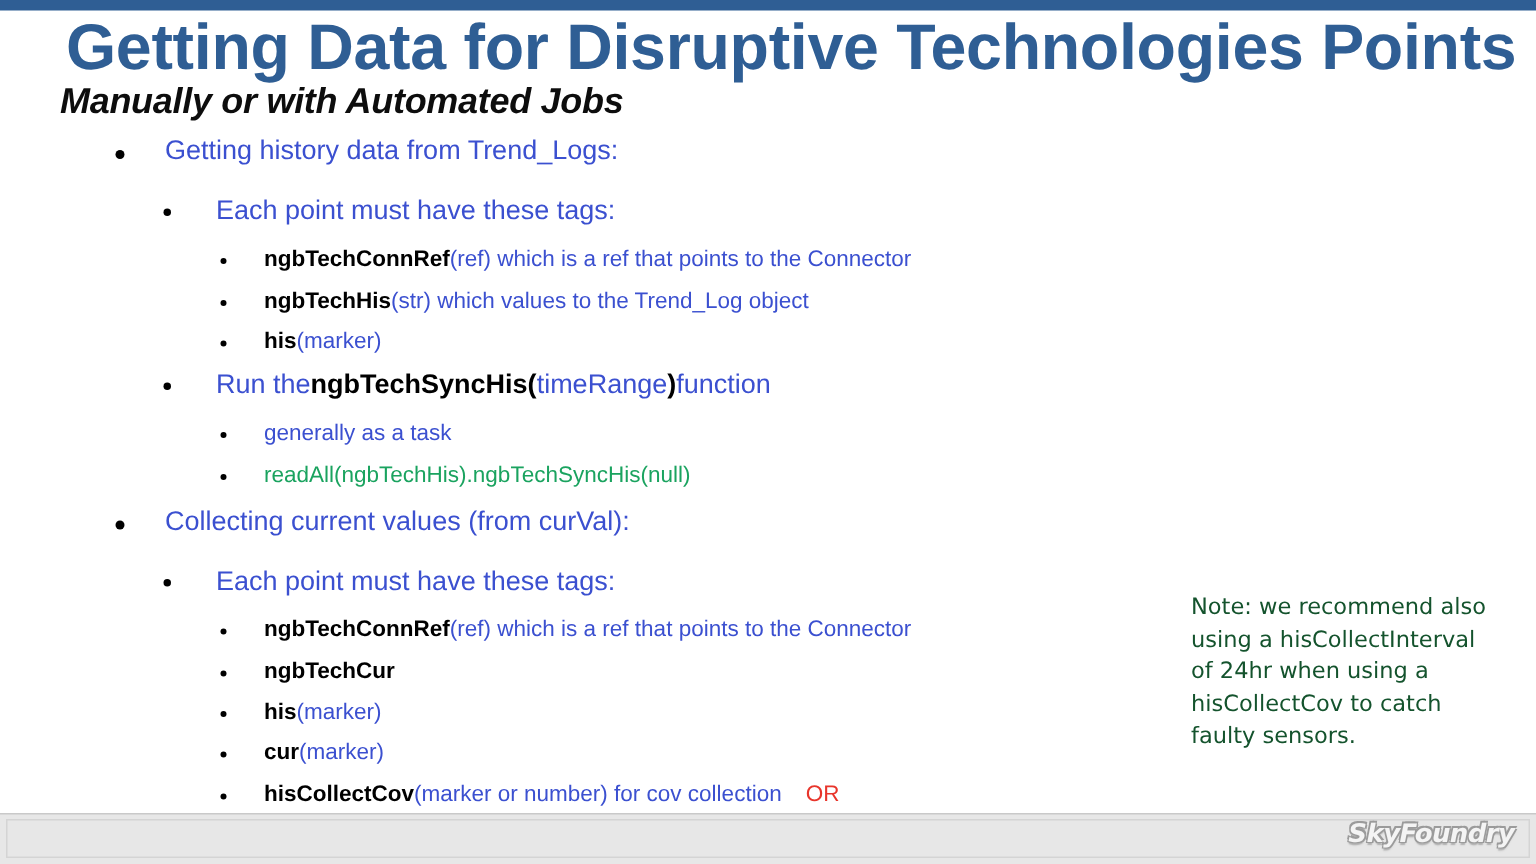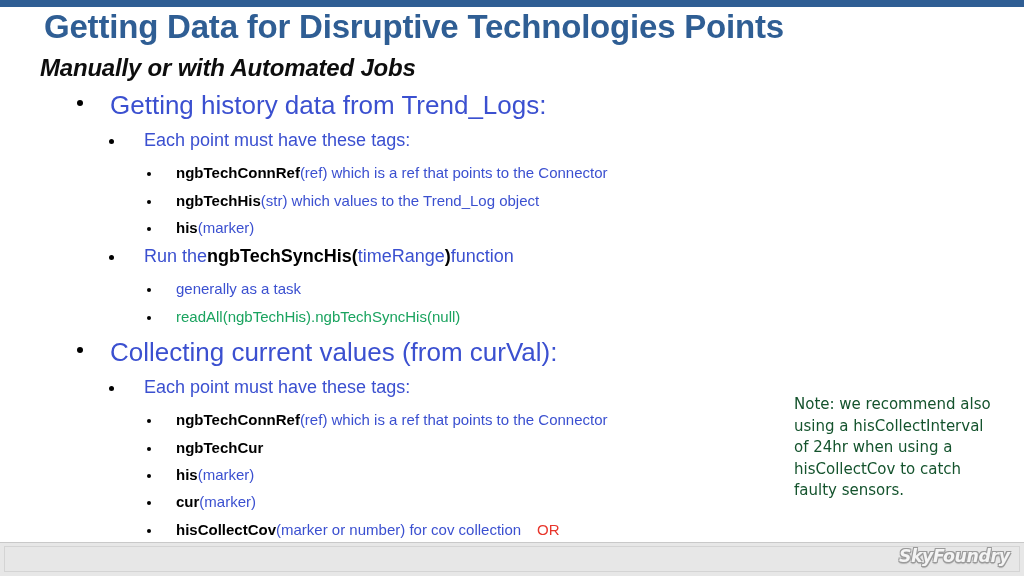--- a/index.html
+++ b/index.html
@@ -60,21 +60,21 @@
        1px  1px 0 #9b9b9b,
        0    2px 1px rgba(120,120,120,.5);
     transform: scaleX(1.02);
   }
 
   
   .title {
     position: absolute;
     left: 44px; top: 8px;
     font-family: "Liberation Sans", sans-serif;
-    font-size: 33px;
+    font-size: 43px;
     font-weight: bold;
     color: #2f5e94;
     letter-spacing: -0.2px;
     white-space: nowrap;
   }
   .subtitle {
     position: absolute;
     left: 40px; top: 54px;
     font-family: "Liberation Sans", sans-serif;
     font-size: 24px;
@@ -94,21 +94,21 @@
     align-items: baseline;
     white-space: nowrap;
   }
   .bullet-dot {
     position: absolute;
     border-radius: 50%;
     background: #000000;
   }
 
   
-  .lvl1 { font-size: 26px; color: #3b50d0; }
+  .lvl1 { font-size: 18px; color: #3b50d0; }
   
   .lvl2 { font-size: 18px; color: #3b50d0; }
   
   .lvl3 { font-size: 15px; color: #3b50d0; }
 
   .tag { color: #000000; font-weight: bold; }
   .tag-reg { color: #e8352b; margin-left: 16px; }
   .blue { color: #3b50d0; }
   .green { color: #1aa35f; }
 

